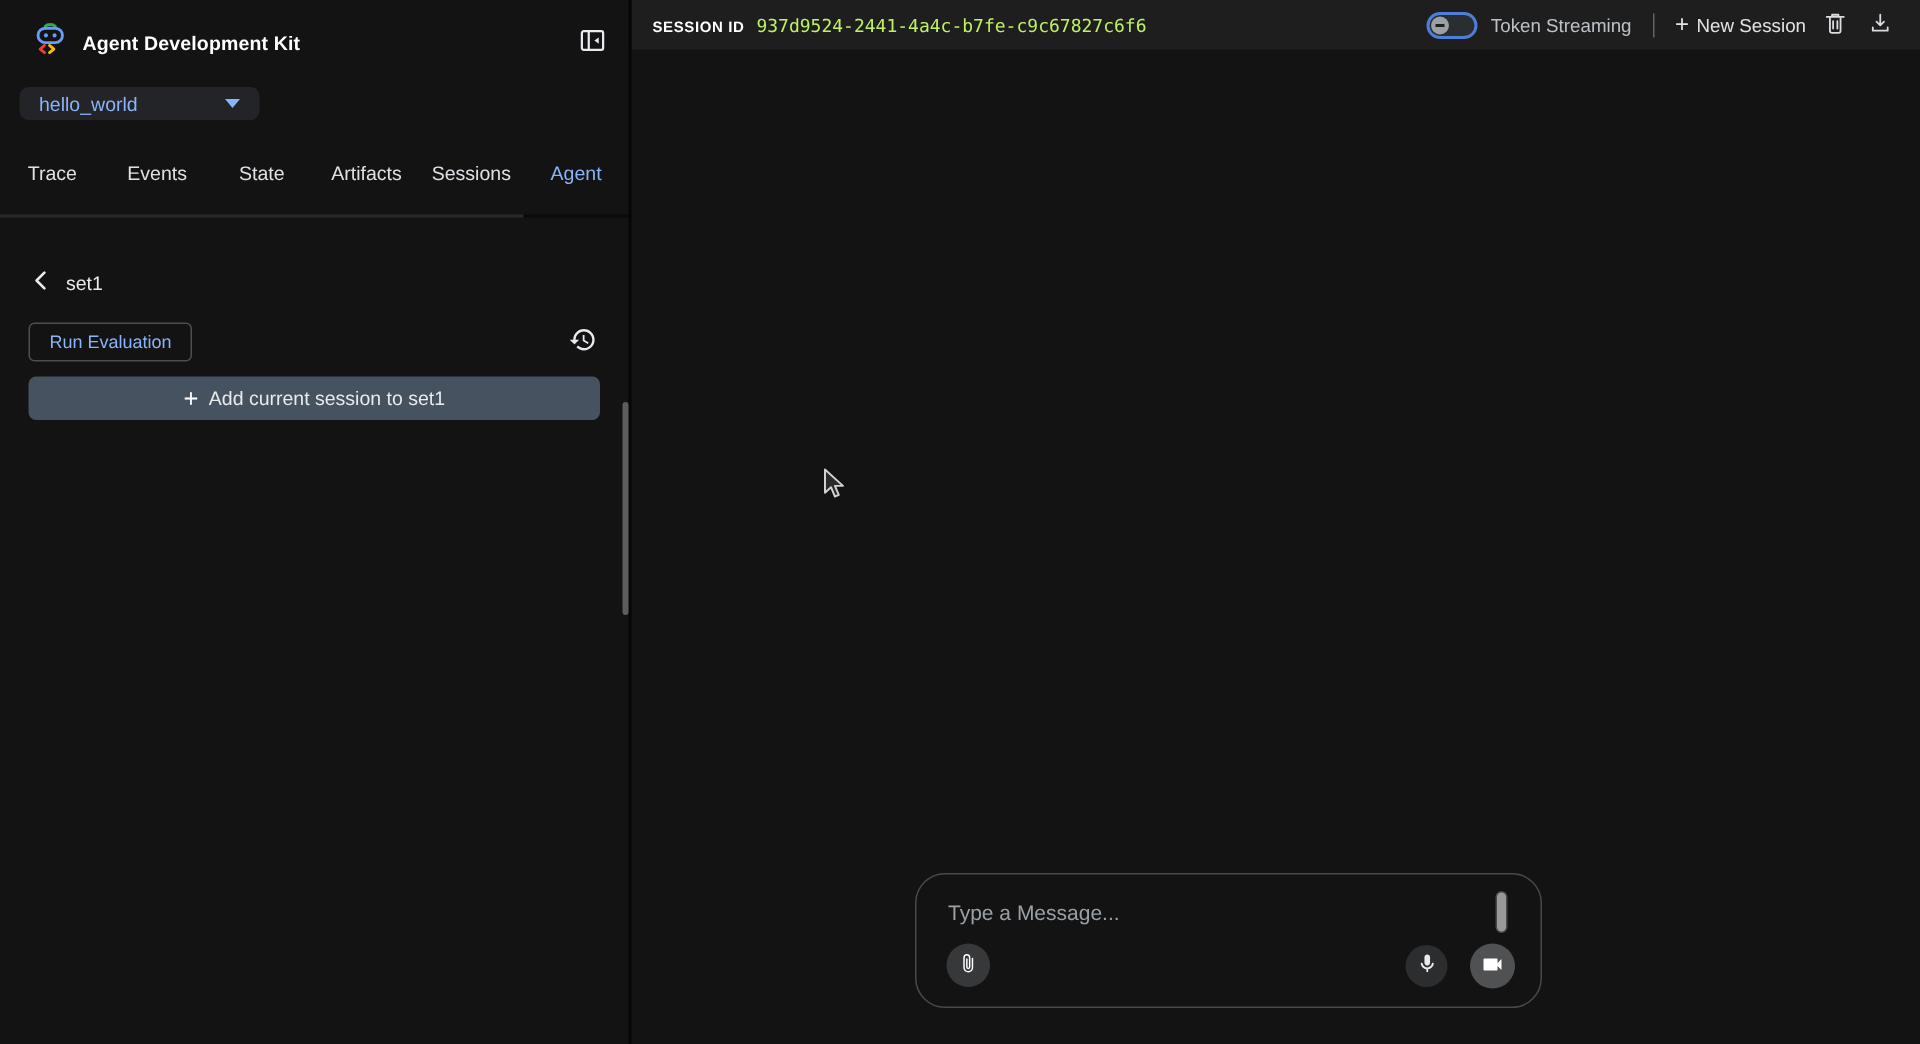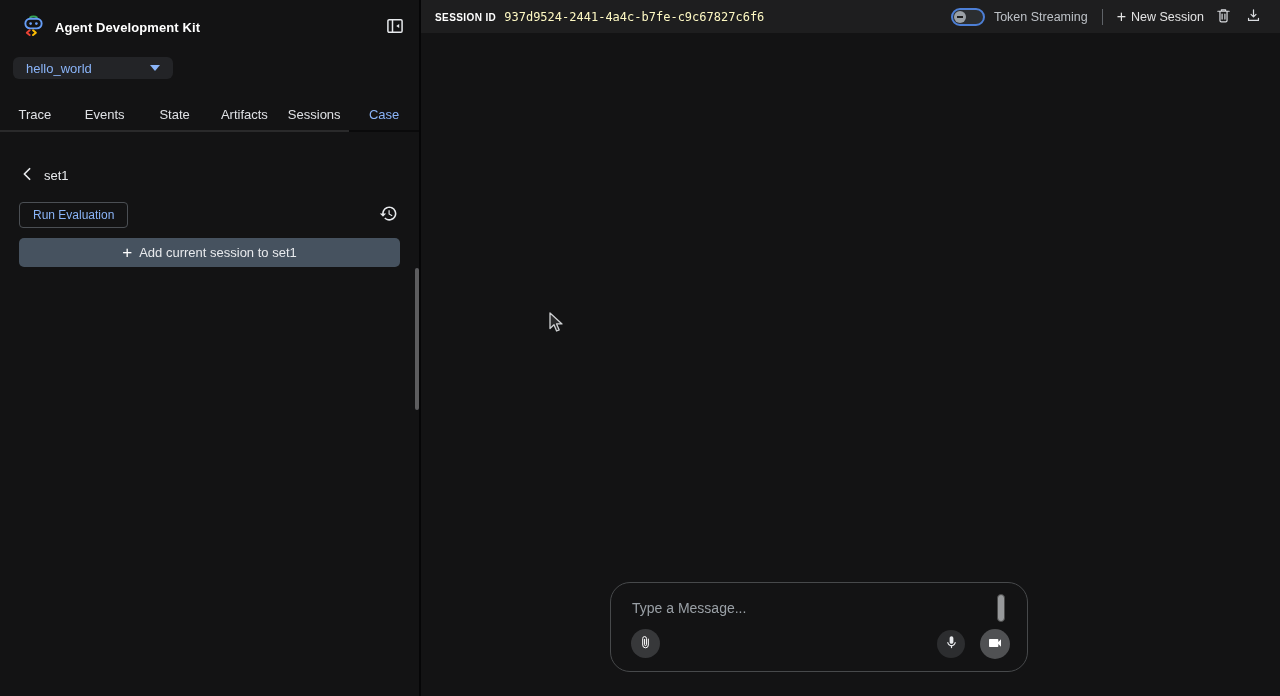--- a/index.html
+++ b/index.html
@@ -15,21 +15,21 @@
   .icon-btn { background:none; border:none; cursor:pointer; display:flex; align-items:center;
               justify-content:center; padding:2px; }
 
   .agent-select { margin:10px 0 0 13px; width:160px; height:22px; background:#232427;
                   border-radius:6px; display:flex; align-items:center; justify-content:space-between;
                   padding:0 13px; color:#8ab4f8; font-size:13px; cursor:pointer; }
   .caret-down { width:0; height:0; border-left:5px solid transparent; border-right:5px solid transparent;
                 border-top:6px solid #8ab4f8; }
 
   .tabs { display:flex; margin-top:17px; }
-  .tab { flex:1; text-align:center; padding:11px 0 8px; font-size:13px; color:#dfe1e5;
+  .tab { flex:1; text-align:center; padding:11px 0 20px; font-size:13px; color:#dfe1e5;
          border-bottom:2px solid #2a2a2b; cursor:pointer; }
   .tab.active { color:#8ab4f8; border-bottom-color:#0a0a0b; }
 
   .eval-content { padding:12px 19px; flex:1; }
   .breadcrumb-row { display:flex; align-items:center; gap:9px; margin-top:21px;
                     font-size:13px; color:#e8eaed; }
   .actions-row { display:flex; justify-content:space-between; align-items:center; margin-top:16px; }
   .run-btn { height:26px; padding:0 13px; background:transparent; border:1px solid #4b4f54;
              border-radius:4px; color:#8ab4f8; font-size:12px; cursor:pointer;
              font-family:"Liberation Sans", sans-serif;text-align:right; }
@@ -51,21 +51,21 @@
 
   .panel-scrollbar { position:absolute; right:0px; top:268px; width:4px; height:142px;
                      background:#5d5d5f; border-radius:2px; cursor:pointer; }
 
   
   .main { flex:1; display:flex; flex-direction:column; background:#131314; }
   .session-bar { height:33px; background:#1e1e1f; display:flex; align-items:center;
                  padding:0 16px 0 14px; }
   .session-left { display:flex; align-items:baseline; gap:8px; flex:1; }
   .session-label { font-size:10px; font-weight:700; color:#ffffff; letter-spacing:.4px; }
-  .session-value { font-family:"DejaVu Sans Mono", monospace; font-size:12px; color:#fef9c3; }
+  .session-value { font-family:"DejaVu Sans Mono", monospace; font-size:12px; color:#bef264; }
   .session-right { display:flex; align-items:center; gap:9px;justify-content:center; }
 
   .toggle { width:34px; height:18px; border-radius:10px; background:#2b2e31;
             border:2px solid #4d7fd6; position:relative; cursor:pointer; }
   .toggle .knob { position:absolute; left:1px; top:1px; width:12px; height:12px; border-radius:50%;
                   background:#9aa0a6; }
   .toggle .knob::after { content:""; position:absolute; left:3px; top:5px; width:6px; height:2px;
                          background:#1e1e1f; }
   .toggle-label { font-size:12.5px; color:#bdc1c6; }
   .vdivider { width:1px; height:16px; background:#5f6368; margin:0 5px; }
@@ -127,21 +127,21 @@
       <span>hello_world</span>
       <span class="caret-down"></span>
     </div>
 
     <nav class="tabs">
       <div class="tab">Trace</div>
       <div class="tab">Events</div>
       <div class="tab">State</div>
       <div class="tab">Artifacts</div>
       <div class="tab">Sessions</div>
-      <div class="tab active">Case</div>
+      <div class="tab active">Agent</div>
     </nav>
 
     <div class="eval-content">
 
       <div class="breadcrumb-row">
         <button class="icon-btn">
           <span>
             <svg width="12" height="14" viewBox="0 0 12 16" fill="none">
               <path d="M9 2 L3 8 L9 14" stroke="#e8eaed" stroke-width="2" stroke-linecap="round" stroke-linejoin="round"></path>
             </svg>

